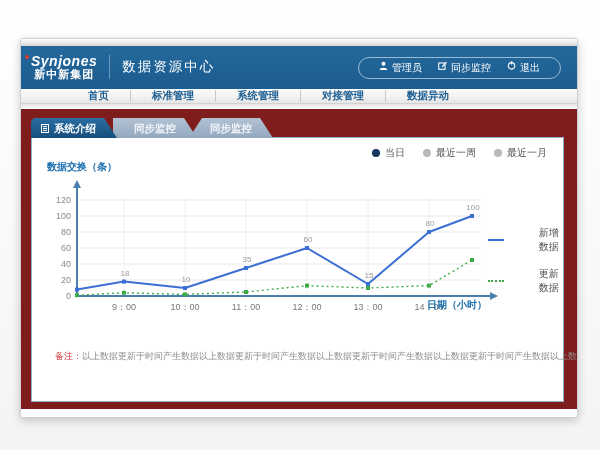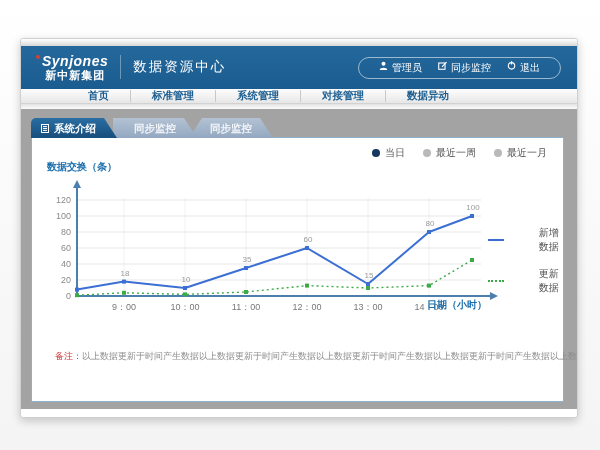--- a/index.html
+++ b/index.html
@@ -9,44 +9,44 @@
   .stage { position:relative; width:600px; height:450px; background:linear-gradient(#ffffff,#f4f4f4); }
 
   .window { position:absolute; left:20px; top:38px; width:558px; height:380px;
             background:#ffffff; border:1px solid #d0d0d0; border-radius:3px;
             box-shadow:0 3px 10px rgba(0,0,0,0.20); overflow:hidden; }
 
   .chrome-strip { height:7px; background:linear-gradient(#ffffff,#d7d7d7); }
 
   
   .topbar { position:relative; height:43px; background:linear-gradient(#24689c,#1b5c90);
-            display:flex; align-items:center; padding:0 15px; }
+            display:flex; align-items:center; padding:0 4px; }
   .brand { display:flex; align-items:center; gap:12px; }
   .logo { position:relative; color:#ffffff; text-align:center; line-height:1.1; padding-left:6px; }
   .logo .en { font-size:14px; font-weight:bold; font-style:italic; letter-spacing:0.5px; }
   .logo .red-dot { position:absolute; left:0; top:1px; width:4px; height:4px; background:#d8402e; border-radius:50%; }
-  .logo .cn { font-size:11px; font-weight:bold; letter-spacing:1px; }
+  .logo .cn { font-size:11px; font-weight:bold; letter-spacing:1px;font-family:Liberation Mono, monospace; }
   .brand-divider { width:1px; height:24px; background:rgba(255,255,255,0.35); }
   .app-title { color:#ffffff; font-size:13.5px; letter-spacing:2px; }
 
   .user-pill { position:absolute; right:16px; top:11px; display:flex; align-items:center; gap:0;
                border:1px solid rgba(255,255,255,0.55); border-radius:11px; padding:3px 12px; }
   .user-item { display:flex; align-items:flex-start; gap:4px; color:#ffffff; font-size:10px;
                padding:0 8px; cursor:pointer; white-space:nowrap; }
   .user-item svg { display:block; }
 
   
   .mainnav { height:15px; background:linear-gradient(#fdfdfd,#e7e7e7); border-bottom:1px solid #d2d2d2;
              display:flex; align-items:center; padding-left:46px; }
   .nav-item { font-size:10.5px; font-weight:bold; color:#1c5e91; padding:0 21px; cursor:pointer; white-space:nowrap; }
   .nav-sep { width:1px; height:12px; background:#c8c8c8; }
   .nav-shadow { height:5px; background:linear-gradient(#e3e3e3,#fbfbfb); }
 
   
-  .content { position:relative; height:300px; background:#a3a3a3; }
+  .content { position:relative; height:300px; background:#7f1d1d; }
 
   .tabs { position:absolute; left:10px; top:9px; display:flex; z-index:5; }
   .tab { height:20px; line-height:20px; color:#ffffff; font-size:10.5px; font-weight:bold;
          text-align:center; cursor:pointer; }
   .tab-active { width:86px; background:linear-gradient(#2a6ea3,#174e7c); z-index:3;
                 clip-path:polygon(0 0, calc(100% - 13px) 0, 100% 100%, 0 100%);
                 border-top-left-radius:5px; display:flex; align-items:center; gap:5px; padding-left:10px; }
   .tab-inactive { width:84px; background:linear-gradient(#b3c2d3,#93a8c0); z-index:2;
                   clip-path:polygon(0 0, calc(100% - 13px) 0, 100% 100%, 0 100%);
                   margin-left:-4px; color:#f2f5f9; }

